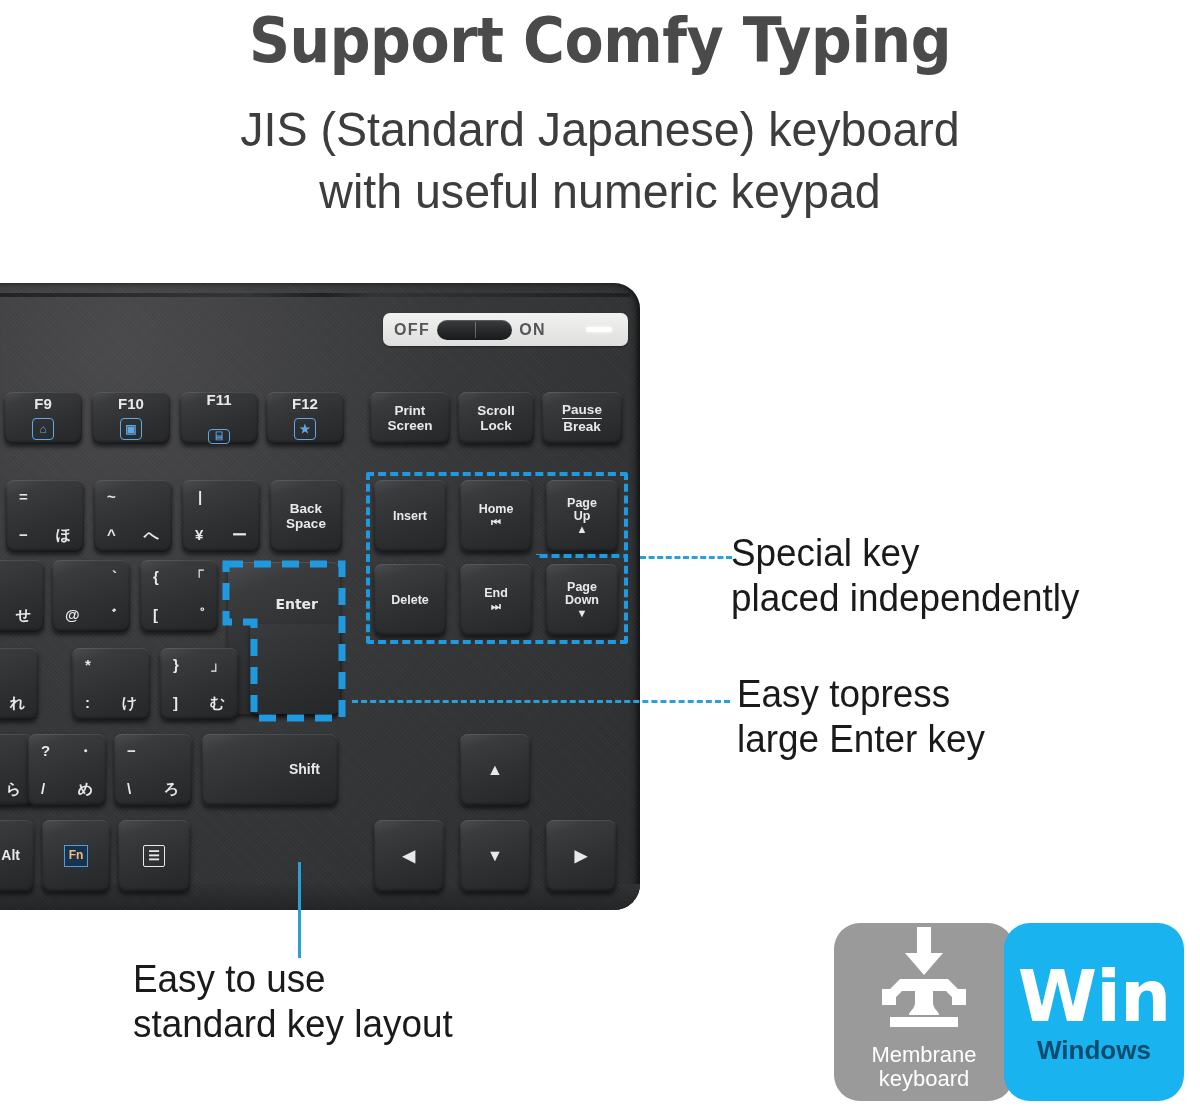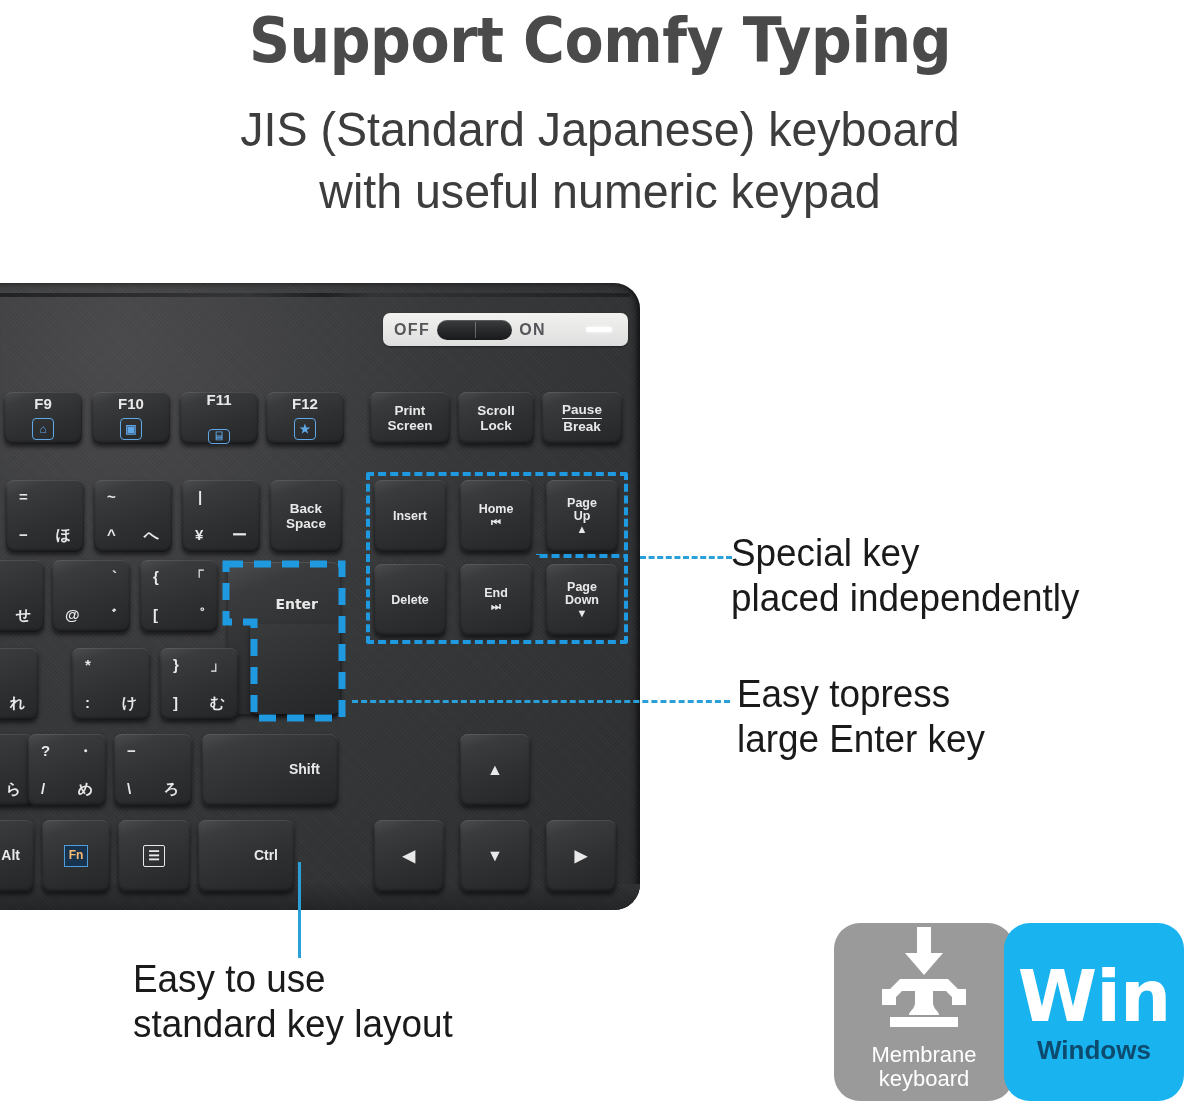--- a/index.html
+++ b/index.html
@@ -393,23 +393,20 @@
 
   <div class="key" style="left:-44px;top:820px; width:78px; height:72px;">
     <span style="position:absolute;right:14px;">Alt</span>
   </div>
   <div class="key" style="left:42px; top:820px; width:68px; height:72px;">
     <span style="display:flex;align-items:center;justify-content:center;width:24px;height:22px;border-radius:0;background:#18334d;border:1.4px solid #4f9ddb;color:#fdba74;font-size:12px;">Fn</span>
   </div>
   <div class="key" style="left:118px;top:820px; width:72px; height:72px;">
     <span style="display:flex;align-items:center;justify-content:center;width:22px;height:22px;border:1.6px solid #e9e9e9;border-radius:2px;font-size:13px;">☰</span>
   </div>
-  <div class="key" style="left:198px;top:820px; width:96px; height:72px;">
-    <span style="position:absolute;right:16px;">Ctrl</span>
-  </div>
 
   <div class="key small-txt" style="left:374px;top:480px; width:72px; height:72px;">
     <span>Insert</span>
   </div>
   <div class="key small-txt" style="left:460px;top:480px; width:72px; height:72px;">
     <div class="navstack">
       <span>Home</span>
       <span class="g">⏮</span>
     </div>
   </div>

